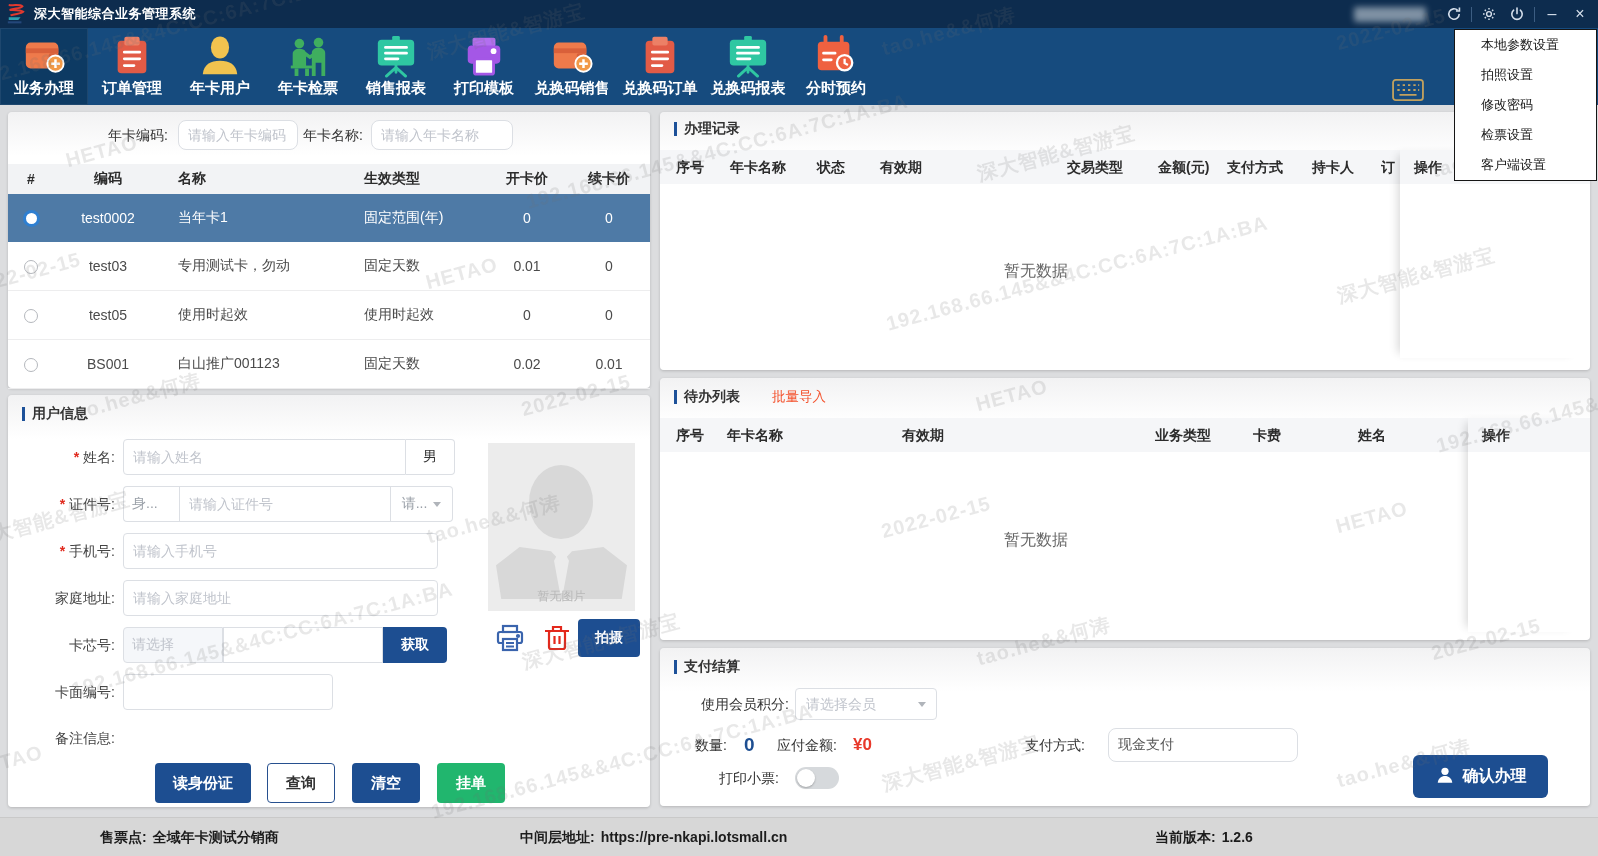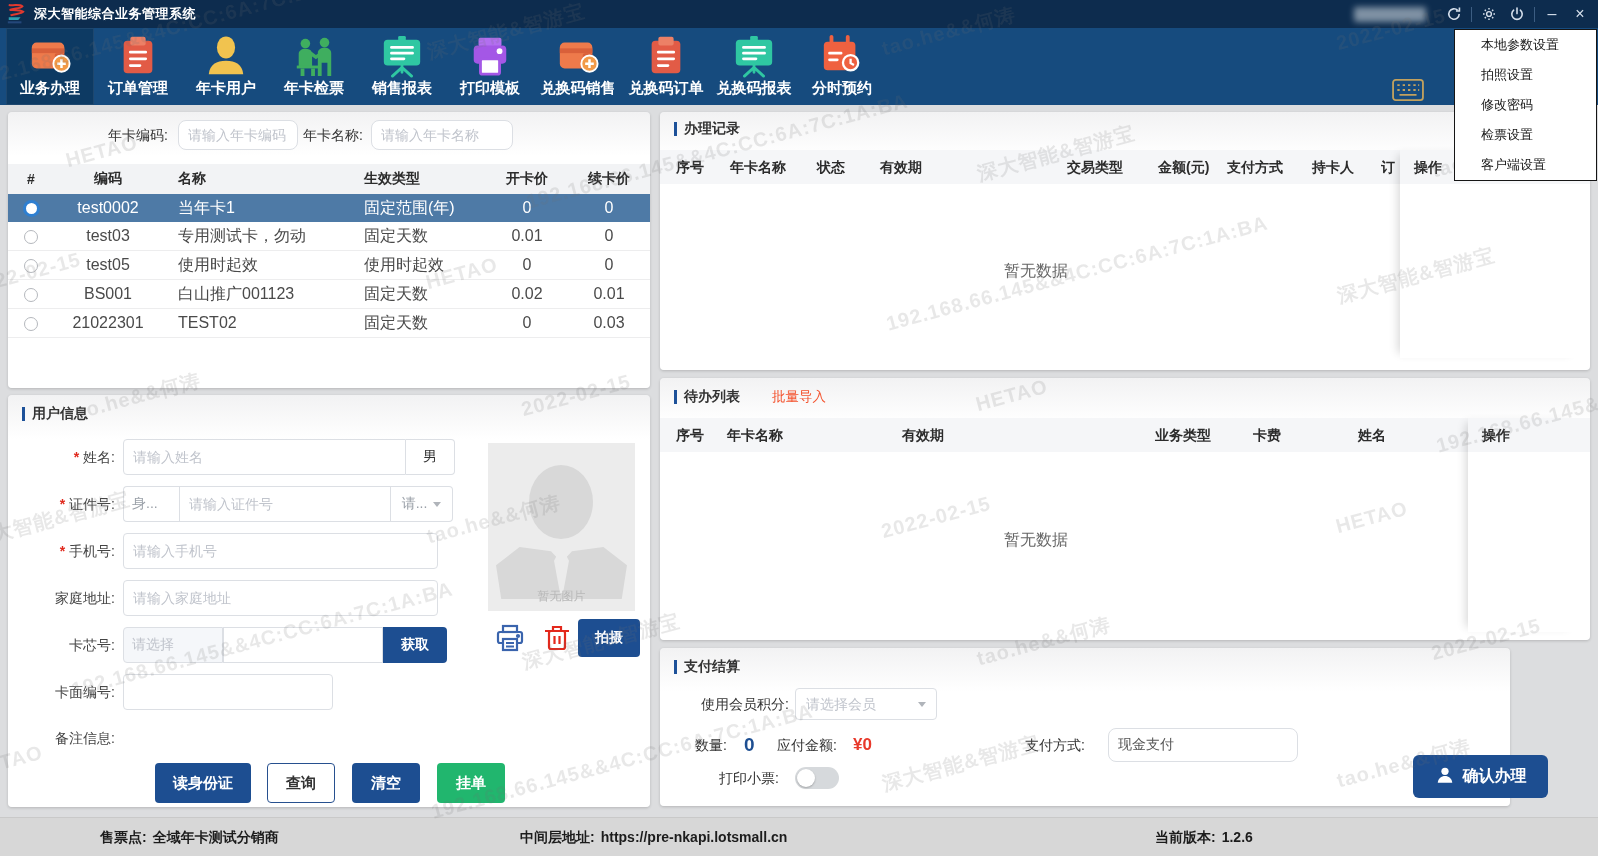--- a/index.html
+++ b/index.html
@@ -13,60 +13,60 @@
   .app-title{color:#fff;font-size:13px;font-weight:700;letter-spacing:.5px}
   .win-right{position:absolute;right:4px;top:0;height:28px;display:flex;align-items:center}
   .user-blur{width:72px;height:15px;background:#93a3b3;border-radius:2px;filter:blur(3px);opacity:.85;margin-right:14px}
   .win-btn{width:28px;height:28px;display:flex;align-items:center;justify-content:center;color:#d5dfeb;font-size:15px;cursor:pointer}
   .win-btn svg{width:16px;height:16px}
   .win-sep{width:1px;height:15px;background:#3c5d82;margin:0 3px}
   .glyph-btn{font-size:16px;line-height:28px}
 
   
   .toolbar{position:absolute;left:0;top:28px;width:100%;height:77px;background:#164b7e;z-index:4}
-  #toolbar-items{display:flex;padding-left:6px;height:77px}
+  #toolbar-items{display:flex;padding-left:0;height:77px}
   .tb-item{width:88px;height:77px;text-align:center;padding-top:5px;box-sizing:border-box;cursor:pointer}
   .tb-item.active{background:#0d3a63;box-shadow:inset 0 0 0 1px rgba(255,255,255,.07)}
   .tb-icon{display:block;height:46px}
   .tb-icon svg{width:44px;height:44px;margin-top:1px}
   .tb-label{color:#fff;font-size:15px;font-weight:700;white-space:nowrap}
   .kb-icon{position:absolute;left:1392px;top:50px;width:32px;height:24px;cursor:pointer}
   .kb-icon svg{width:32px;height:24px}
 
   
   .menu{position:absolute;left:1454px;top:29px;width:141px;background:#fff;border:1px solid #151515;z-index:60}
   .menu-item{height:30px;line-height:30px;padding-left:26px;font-size:13px;color:#161616;cursor:pointer;white-space:nowrap}
 
   
   .panel{position:absolute;background:linear-gradient(180deg,#f2f2f3 0,#ffffff 44px);border-radius:4px;box-shadow:0 1px 3px rgba(0,0,0,.18)}
   #panel-cards{left:8px;top:112px;width:642px;height:276px}
   #panel-user{left:8px;top:395px;width:642px;height:412px}
   #panel-records{left:660px;top:112px;width:930px;height:258px}
   #panel-todo{left:660px;top:378px;width:930px;height:262px}
-  #panel-pay{left:660px;top:648px;width:850px;height:158px}
+  #panel-pay{left:660px;top:648px;width:930px;height:158px}
 
   .section-head{position:absolute;left:14px;display:flex;align-items:center}
   .sec-bar{width:3px;height:14px;background:#1d5199;margin-right:7px}
   .sec-title{font-size:14px;font-weight:700;color:#333}
   .import-link{margin-left:32px;font-size:13.5px;color:#f4512c;cursor:pointer}
 
   
   .search-row{position:absolute;left:0;top:8px;right:0;height:30px}
   .search-row label{position:absolute;line-height:30px;font-size:14px;color:#333}
   .inp{box-sizing:border-box;height:30px;border:1px solid #dcdfe4;border-radius:8px;padding:0 9px;font-size:14px;color:#555;background:#fff;outline:none}
   .inp::placeholder{color:#c0c4cc}
   #lbl-code{left:100px}
   #inp-code{position:absolute;left:170px;top:0;width:120px}
   #lbl-name{left:295px}
   #inp-name{position:absolute;left:363px;top:0;width:142px}
 
   .cards-thead,.trow{display:grid;grid-template-columns:46px 108px 186px 138px 82px 1fr;align-items:center}
   .cards-thead{position:absolute;left:0;right:0;top:52px;height:30px;background:#f2f3f5;font-weight:700;font-size:14px;color:#2c2c2c}
   #cards-tbody{position:absolute;left:0;right:0;top:82px}
-  .trow{height:28px;font-size:16px;color:#4a4a4a;border-bottom:1px solid #ededee;cursor:pointer}
+  .trow{height:48px;font-size:14px;color:#4a4a4a;border-bottom:1px solid #ededee;cursor:pointer}
   .trow.selected{background:#4e7aa6;color:#fff;border-bottom:none}
   .cards-thead span:nth-child(1),.cards-thead span:nth-child(2),.cards-thead span:nth-child(5),.cards-thead span:nth-child(6),
   .trow .c-center{text-align:center}
   .cards-thead span:nth-child(3),.cards-thead span:nth-child(4),.trow .c-left{text-align:left;padding-left:16px}
   .radio{display:inline-block;width:12px;height:12px;border:1px solid #b5b8bd;border-radius:50%;background:#fff;vertical-align:middle}
   .radio.on{width:11px;height:11px;border:3px solid #2e7fd1}
 
   
   .frow{position:absolute;left:0;right:0;height:36px}
   .frow .flabel{position:absolute;left:0;width:107px;text-align:right;line-height:36px;font-size:14px;color:#444;white-space:nowrap}

